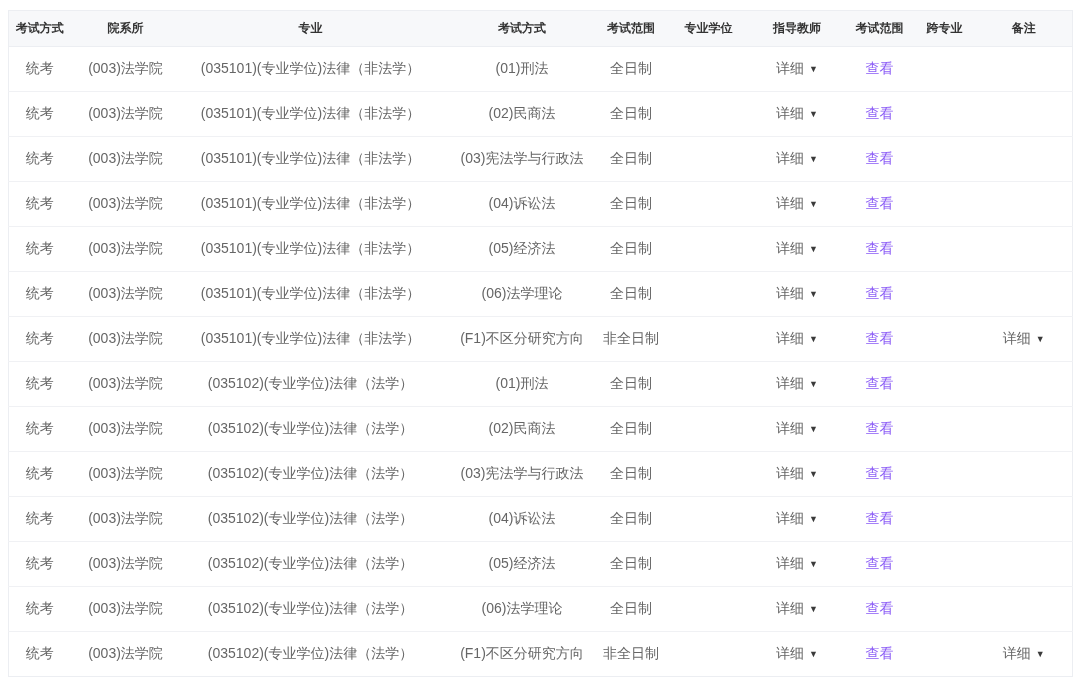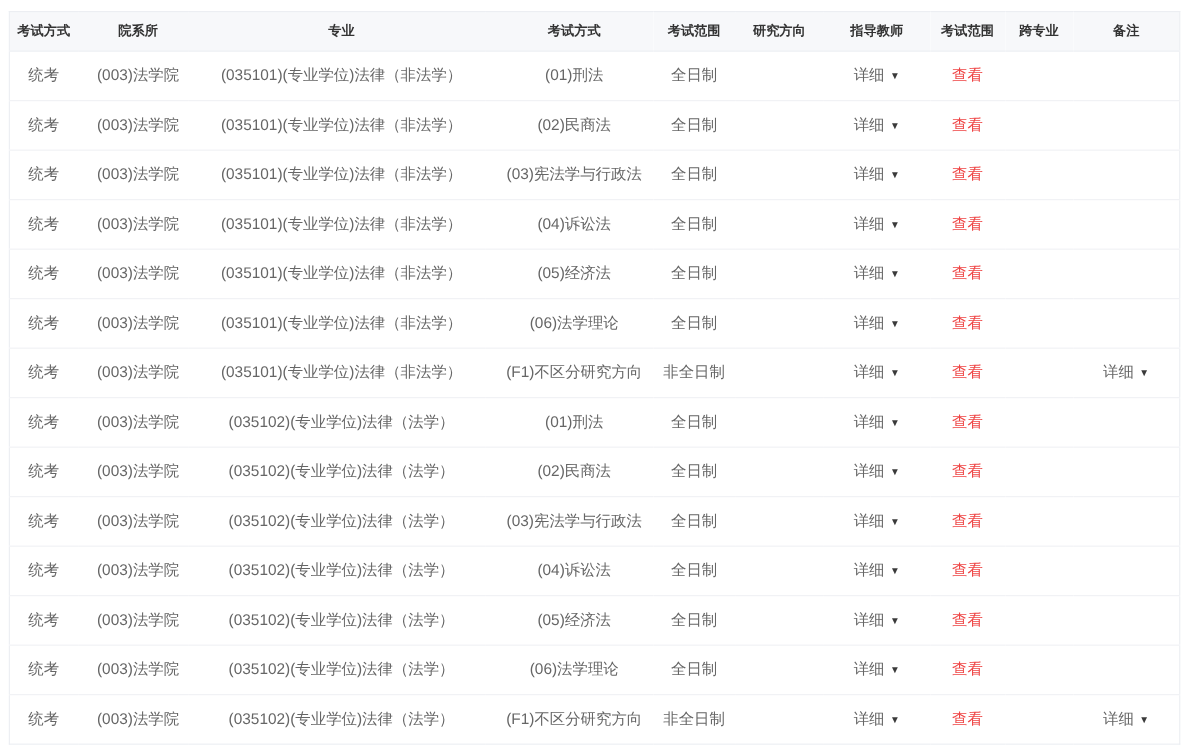--- a/index.html
+++ b/index.html
@@ -55,21 +55,21 @@
   }
   .caret {
     display: inline-block;
     font-size: 9px;
     color: #3a3a3a;
     margin-left: 5px;
     vertical-align: 1px;
   }
   .view-link {
     cursor: pointer;
-    color: #ef4444;
+    color: #8b5cf6;
   }
 </style>
 </head>
 <body>
 
 <div class="page">
   <div class="table-container">
     <table class="catalog">
       <colgroup>
         <col style="width:62px">
@@ -83,21 +83,21 @@
         <col style="width:62px">
         <col style="width:97px">
       </colgroup>
       <thead>
         <tr>
           <th class="c-center">考试方式</th>
           <th class="c-left">院系所</th>
           <th class="c-left">专业</th>
           <th class="c-left">考试方式</th>
           <th class="c-center">考试范围</th>
-          <th class="c-center">研究方向</th>
+          <th class="c-center">专业学位</th>
           <th class="c-center">指导教师</th>
           <th class="c-center">考试范围</th>
           <th class="c-center">跨专业</th>
           <th class="c-center">备注</th>
         </tr>
       </thead>
       <tbody>
           <tr>
             <td class="c-center">统考</td>
             <td class="c-left">(003)法学院</td>

